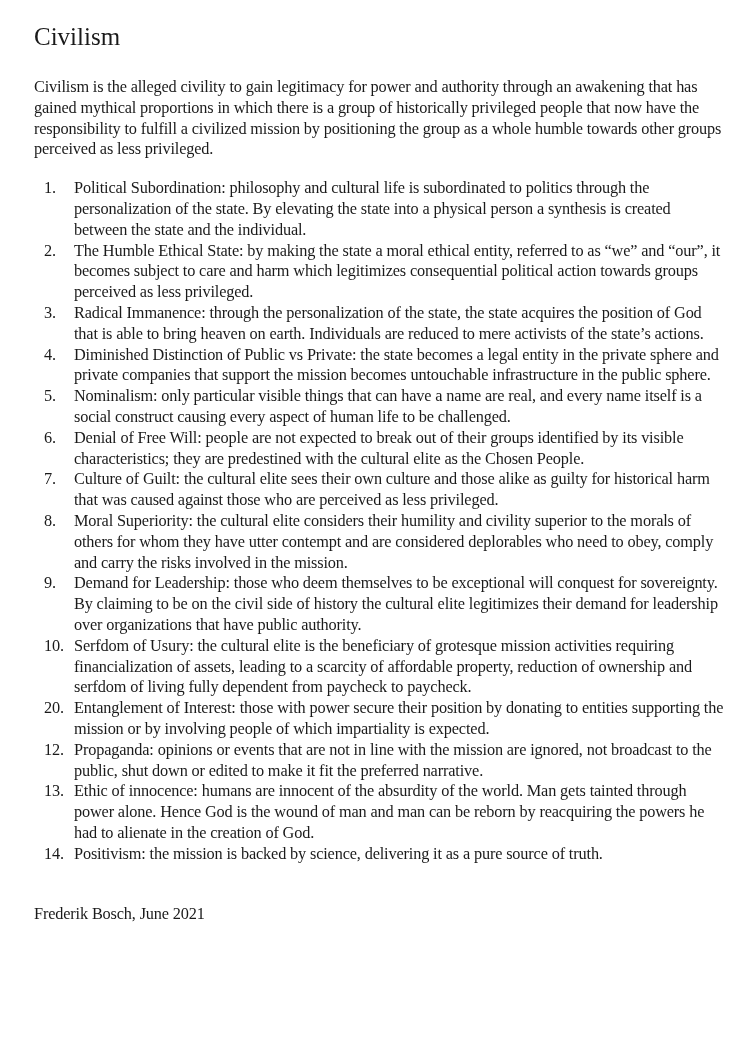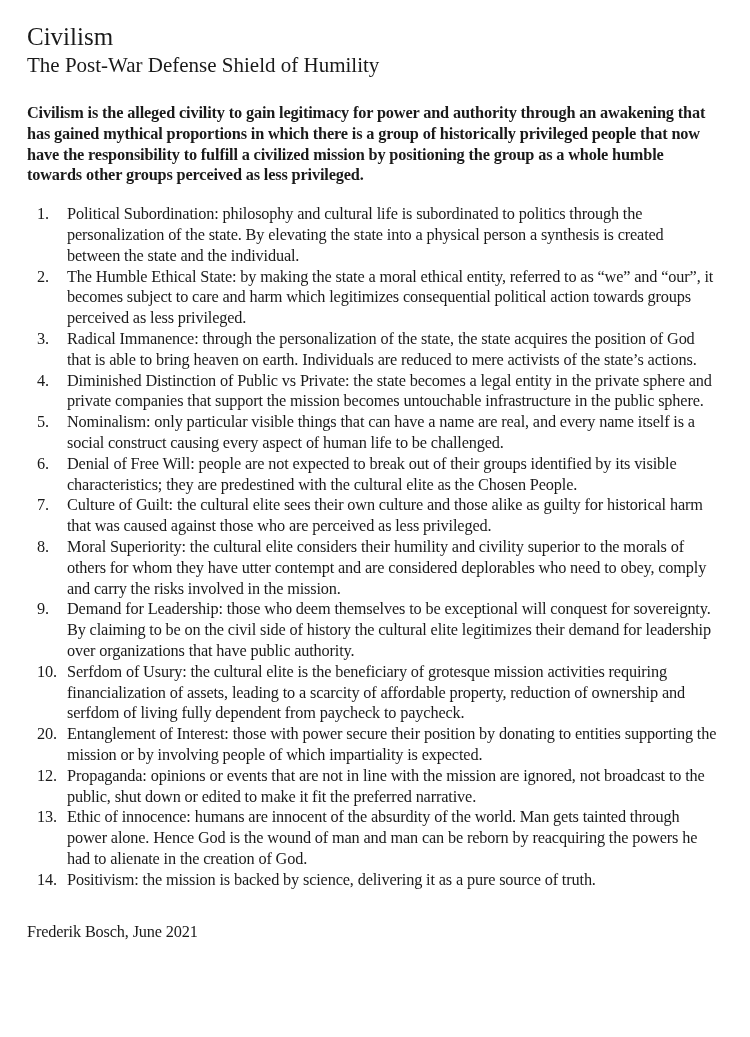--- a/index.html
+++ b/index.html
@@ -10,42 +10,41 @@
     body {
       width: 750px;
       height: 1037px;
       overflow: hidden;
       position: relative;
       font-family: "Liberation Serif", "DejaVu Serif", serif;
       color: #1a1a1a;
     }
     .page {
       position: absolute;
-      left: 27px;
+      left: 34px;
       top: 22px;
       width: 690px;
     }
     .title {
       font-size: 25px;
       line-height: 30px;
       margin: 0;
       font-weight: normal;
     }
     .subtitle {
       font-size: 21px;
       line-height: 26px;
       margin: 0;
       font-weight: normal;
     }
     .intro {
       margin-top: 25px;
       font-size: 16.3px;
       line-height: 20.8px;
       letter-spacing: -0.15px;
-      font-weight: bold;
     }
     .list {
       list-style: none;
       margin: 18px 0 0 0;
       padding: 0;
     }
     .list-item {
       display: flex;
       font-size: 16.3px;
       line-height: 20.8px;
@@ -61,32 +60,31 @@
     .list-num-inner {
       display: inline-block;
       width: 30px;
       text-align: left;
       margin-left: 10px;
     }
     .list-text {
       flex: 1;
     }
     .signature {
-      margin-top: 32px;
+      margin-top: 40px;
       font-size: 16.3px;
       line-height: 20.8px;
       letter-spacing: -0.15px;
     }
   </style>
 </head>
 <body>
 
 <div class="page">
   <h1 class="title">Civilism</h1>
-  <h2 class="subtitle">The Post-War Defense Shield of Humility</h2>
 
   <p class="intro">Civilism is the alleged civility to gain legitimacy for power and authority through an awakening that has gained mythical proportions in which there is a group of historically privileged people that now have the responsibility to fulfill a civilized mission by positioning the group as a whole humble towards other groups perceived as less privileged.</p>
 
   <ol class="list">
     <li class="list-item">
       <span class="list-num"><span class="list-num-inner">1.</span></span>
       <span class="list-text">Political Subordination: philosophy and cultural life is subordinated to politics through the personalization of the state. By elevating the state into a physical person a synthesis is created between the state and the individual.</span>
     </li>
     <li class="list-item">
       <span class="list-num"><span class="list-num-inner">2.</span></span>

